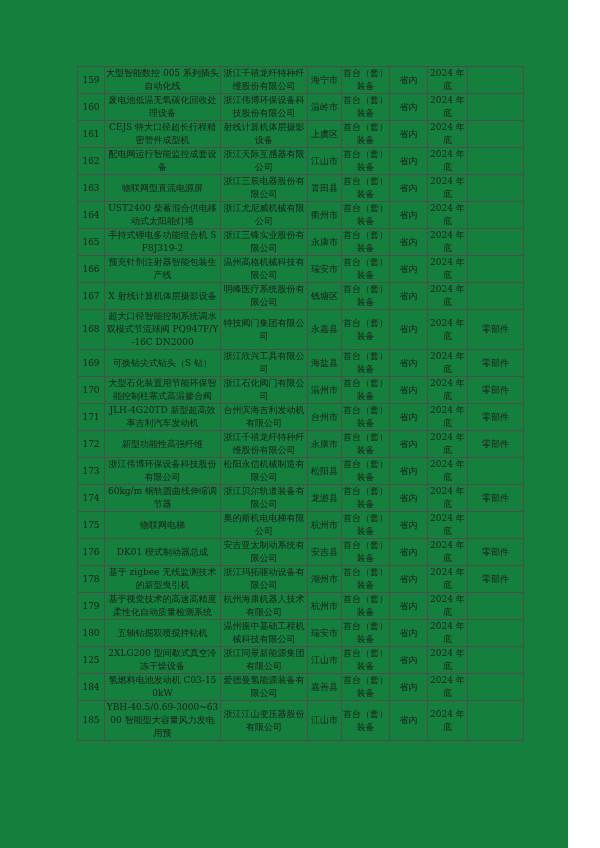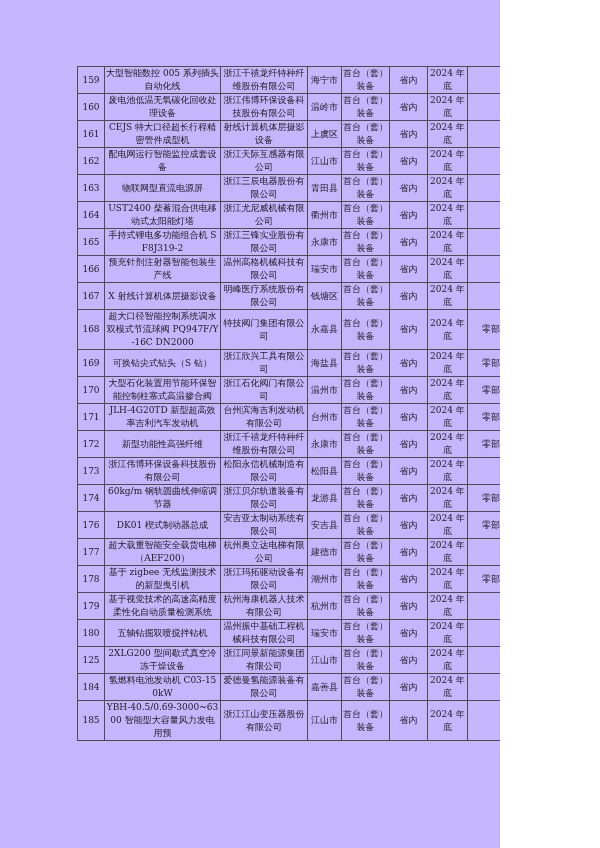--- a/index.html
+++ b/index.html
@@ -2,23 +2,23 @@
 <html><head>
 <meta charset="utf-8">
 <style>
   html, body {
     margin: 0;
     padding: 0;
     background: #ffffff;
   }
   .page {
     position: relative;
-    width: 500px;
+    width: 568px;
     height: 848px;
-    background: #c4b5fd;
+    background: #15803d;
     overflow: hidden;
     font-family: "DejaVu Serif", "Liberation Serif", serif;
     color: #1c1c1c;
   }
   table.list {
     position: absolute;
     left: 77px;
     top: 66px;
     width: 446px;
     border-collapse: collapse;
@@ -214,38 +214,38 @@
           <td>174</td>
           <td>60kg/m 钢轨圆曲线伸缩调节器</td>
           <td>浙江贝尔轨道装备有限公司</td>
           <td>龙游县</td>
           <td>首台（套）装备</td>
           <td>省内</td>
           <td>2024 年底</td>
           <td>零部件</td>
         </tr>
         <tr>
+          <td>175</td>
+          <td>物联网电梯</td>
+          <td>奥的斯机电电梯有限公司</td>
+          <td>杭州市</td>
+          <td>首台（套）装备</td>
+          <td>省内</td>
+          <td>2024 年底</td>
+          <td></td>
+        </tr>
+        <tr>
           <td>176</td>
           <td>DK01 楔式制动器总成</td>
           <td>安吉亚太制动系统有限公司</td>
           <td>安吉县</td>
           <td>首台（套）装备</td>
           <td>省内</td>
           <td>2024 年底</td>
           <td>零部件</td>
-        </tr>
-        <tr>
-          <td>177</td>
-          <td>超大载重智能安全载货电梯（AEF200）</td>
-          <td>杭州奥立达电梯有限公司</td>
-          <td>建德市</td>
-          <td>首台（套）装备</td>
-          <td>省内</td>
-          <td>2024 年底</td>
-          <td></td>
         </tr>
         <tr>
           <td>178</td>
           <td>基于 zigbee 无线监测技术的新型曳引机</td>
           <td>浙江玛拓驱动设备有限公司</td>
           <td>湖州市</td>
           <td>首台（套）装备</td>
           <td>省内</td>
           <td>2024 年底</td>
           <td>零部件</td>

